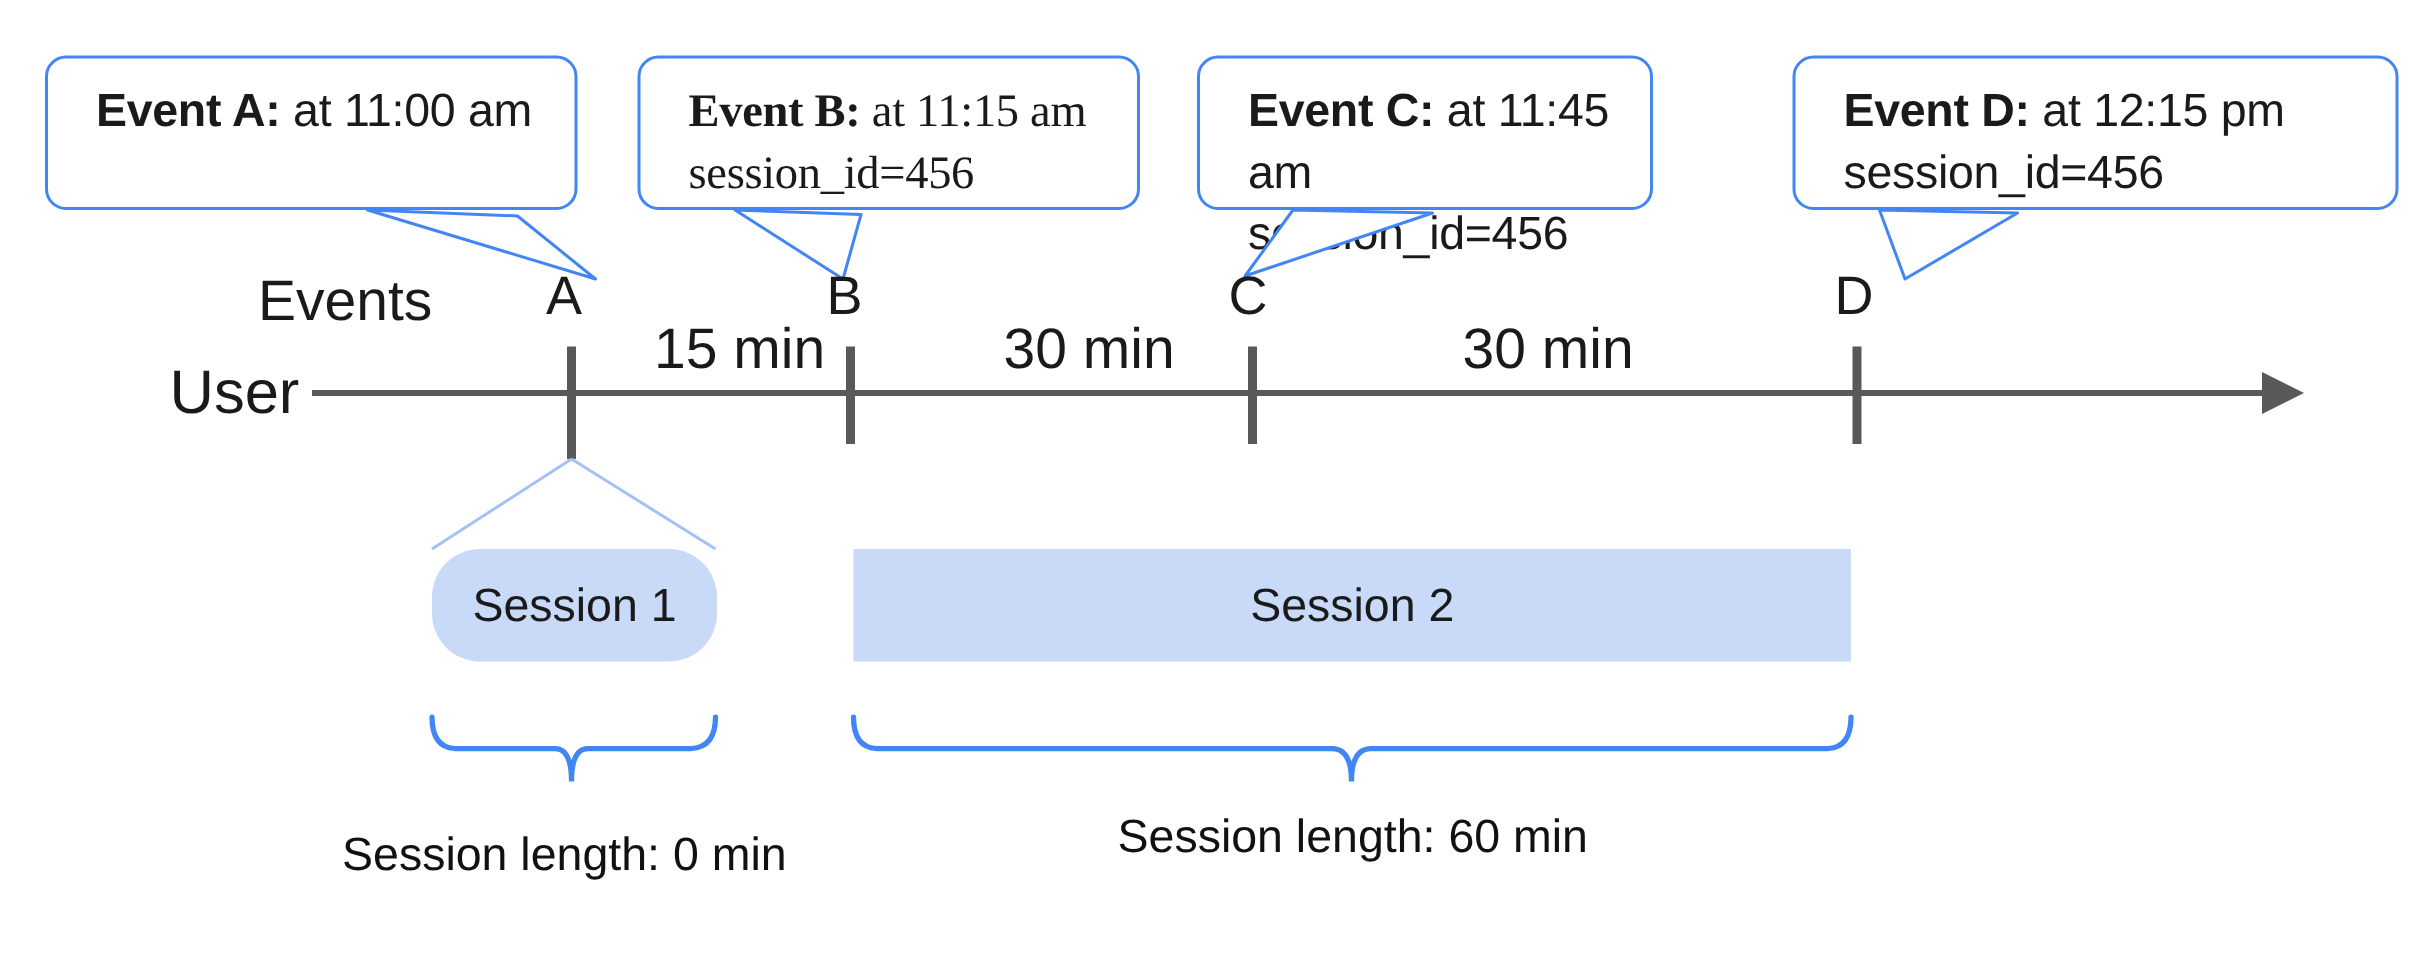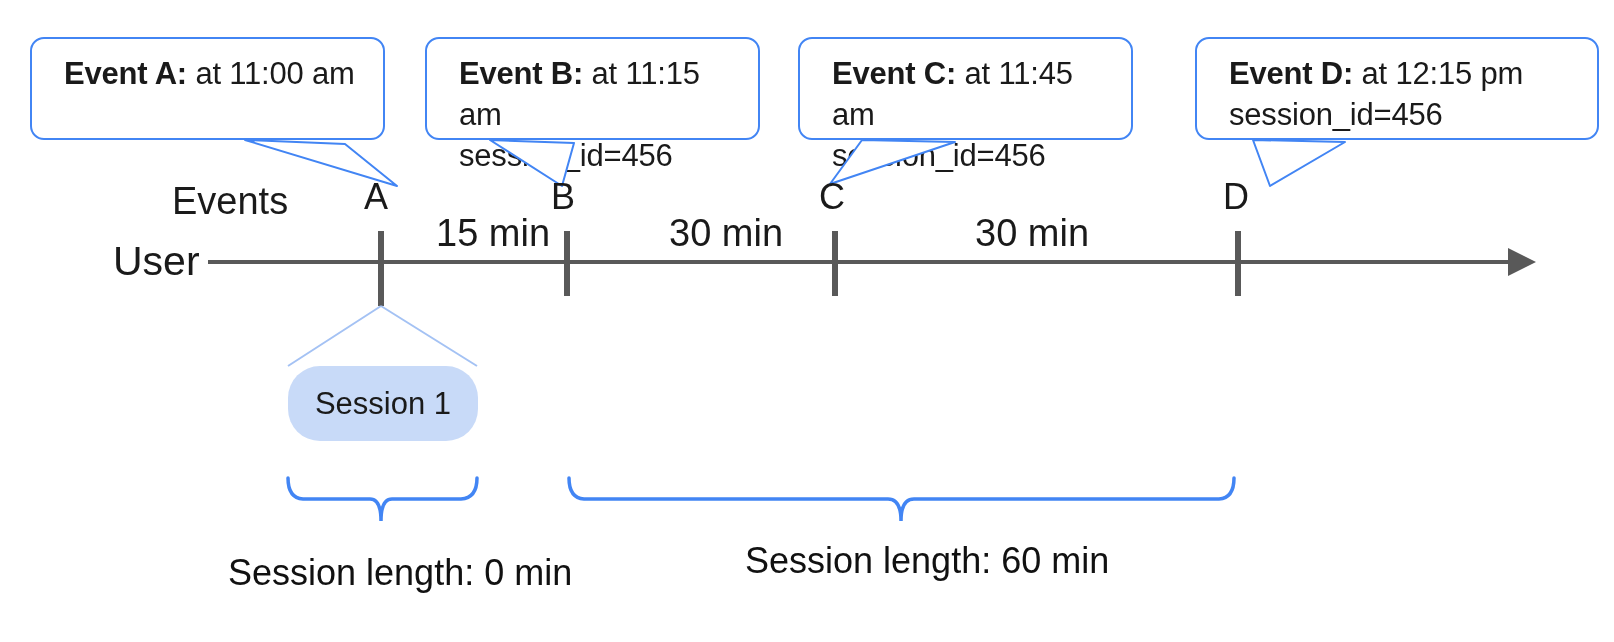--- a/index.html
+++ b/index.html
@@ -60,40 +60,40 @@
     position: absolute;
     background: #c8daf8;
     display: flex;
     align-items: center;
     justify-content: center;
     font-size: 31px;
     color: #1a1a1a;
   }
   .session-len {
     position: absolute;
-    font-size: 36px;
+    font-size: 31px;
     color: #111111;
     white-space: nowrap;
   }
 </style>
 </head>
 <body>
 
 <div id="stage">
 
   <div class="callout" id="callout-0" style="left:30px; top:37px; width:355px; height:103px;">
     <span class="ev">Event A:</span><span> at 11:00 am</span><br>
   </div>
 
-  <div class="callout" id="callout-1" style="left:425px; top:37px; width:335px; height:103px;">
+  <div class="callout" id="callout-1" style="left:425px; top:37px; width:335px; height:103px;font-family:Liberation Serif, serif;">
     <span class="ev">Event B:</span><span> at 11:15 am</span><br>
     <span>session_id=456</span>
   </div>
 
-  <div class="callout" id="callout-2" style="left:798px; top:37px; width:335px; height:103px;">
+  <div class="callout" id="callout-2" style="left:798px; top:37px; width:304px; height:103px;">
     <span class="ev">Event C:</span><span> at 11:45 am</span><br>
     <span>session_id=456</span>
   </div>
 
   <div class="callout" id="callout-3" style="left:1195px; top:37px; width:404px; height:103px;">
     <span class="ev">Event D:</span><span> at 12:15 pm</span><br>
     <span>session_id=456</span>
   </div>
 
   <svg class="layer" viewBox="0 0 1614 642" xmlns="http://www.w3.org/2000/svg">
@@ -145,17 +145,20 @@
   <div class="tl-label lbl-marker" style="left:1223px; top:176px;">D</div>
 
   <div class="tl-label lbl-gap" style="left:436px; top:212px;">15 min</div>
   <div class="tl-label lbl-gap" style="left:669px; top:212px;">30 min</div>
   <div class="tl-label lbl-gap" style="left:975px; top:212px;">30 min</div>
 
   <div class="session-bar" style="left:288px; top:366px; width:190px; height:75px;border-radius:32px;">
     <span>Session 1</span>
   </div>
 
+  <div class="session-bar" style="left:569px; top:366px; width:665px; height:75px;">
+    <span>Session 2</span>
+  </div>
 
   <div class="session-len" style="left:228px; top:552px;">Session length: 0 min</div>
   <div class="session-len" style="left:745px; top:540px;">Session length: 60 min</div>
 
 </div>
 
 </body></html>

